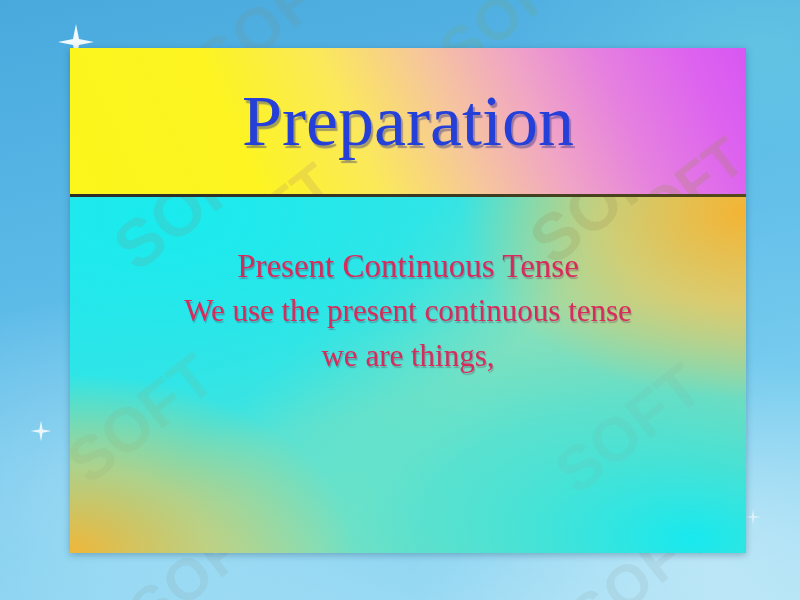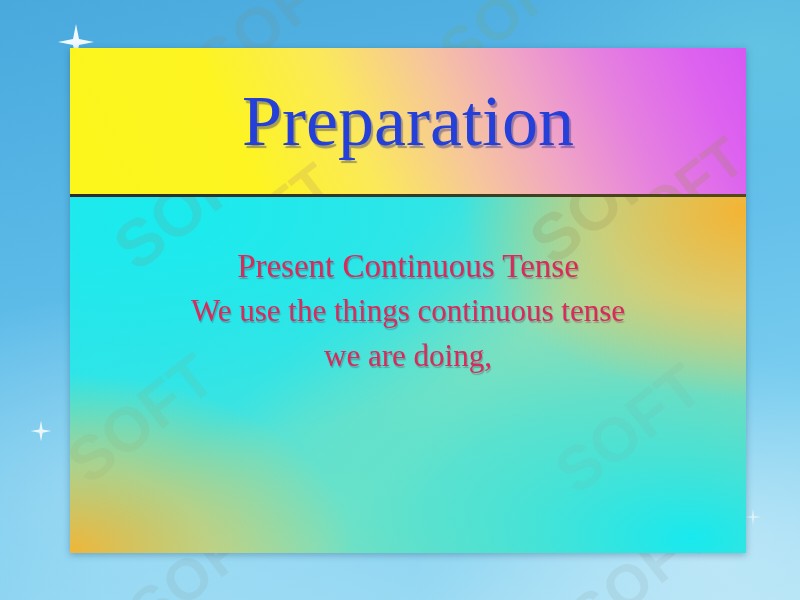--- a/index.html
+++ b/index.html
@@ -187,18 +187,18 @@
   <div id="divider"></div>
 
   <div id="body-band">
     <div class="body-ghost" id="bghost-1">SOFT</div>
     <div class="body-ghost" id="bghost-2">SOFT</div>
     <div class="body-ghost" id="bghost-3">SOFT</div>
     <div class="body-ghost" id="bghost-4">SOFT</div>
 
     <div id="body-text">
       <span class="body-line lead">Present Continuous Tense</span>
-      <span class="body-line">We use the things continuous tense</span>
-      <span class="body-line">we are doing,</span>
+      <span class="body-line">We use the present continuous tense</span>
+      <span class="body-line">we are things,</span>
     </div>
   </div>
 
 </div>
 
 </body></html>

